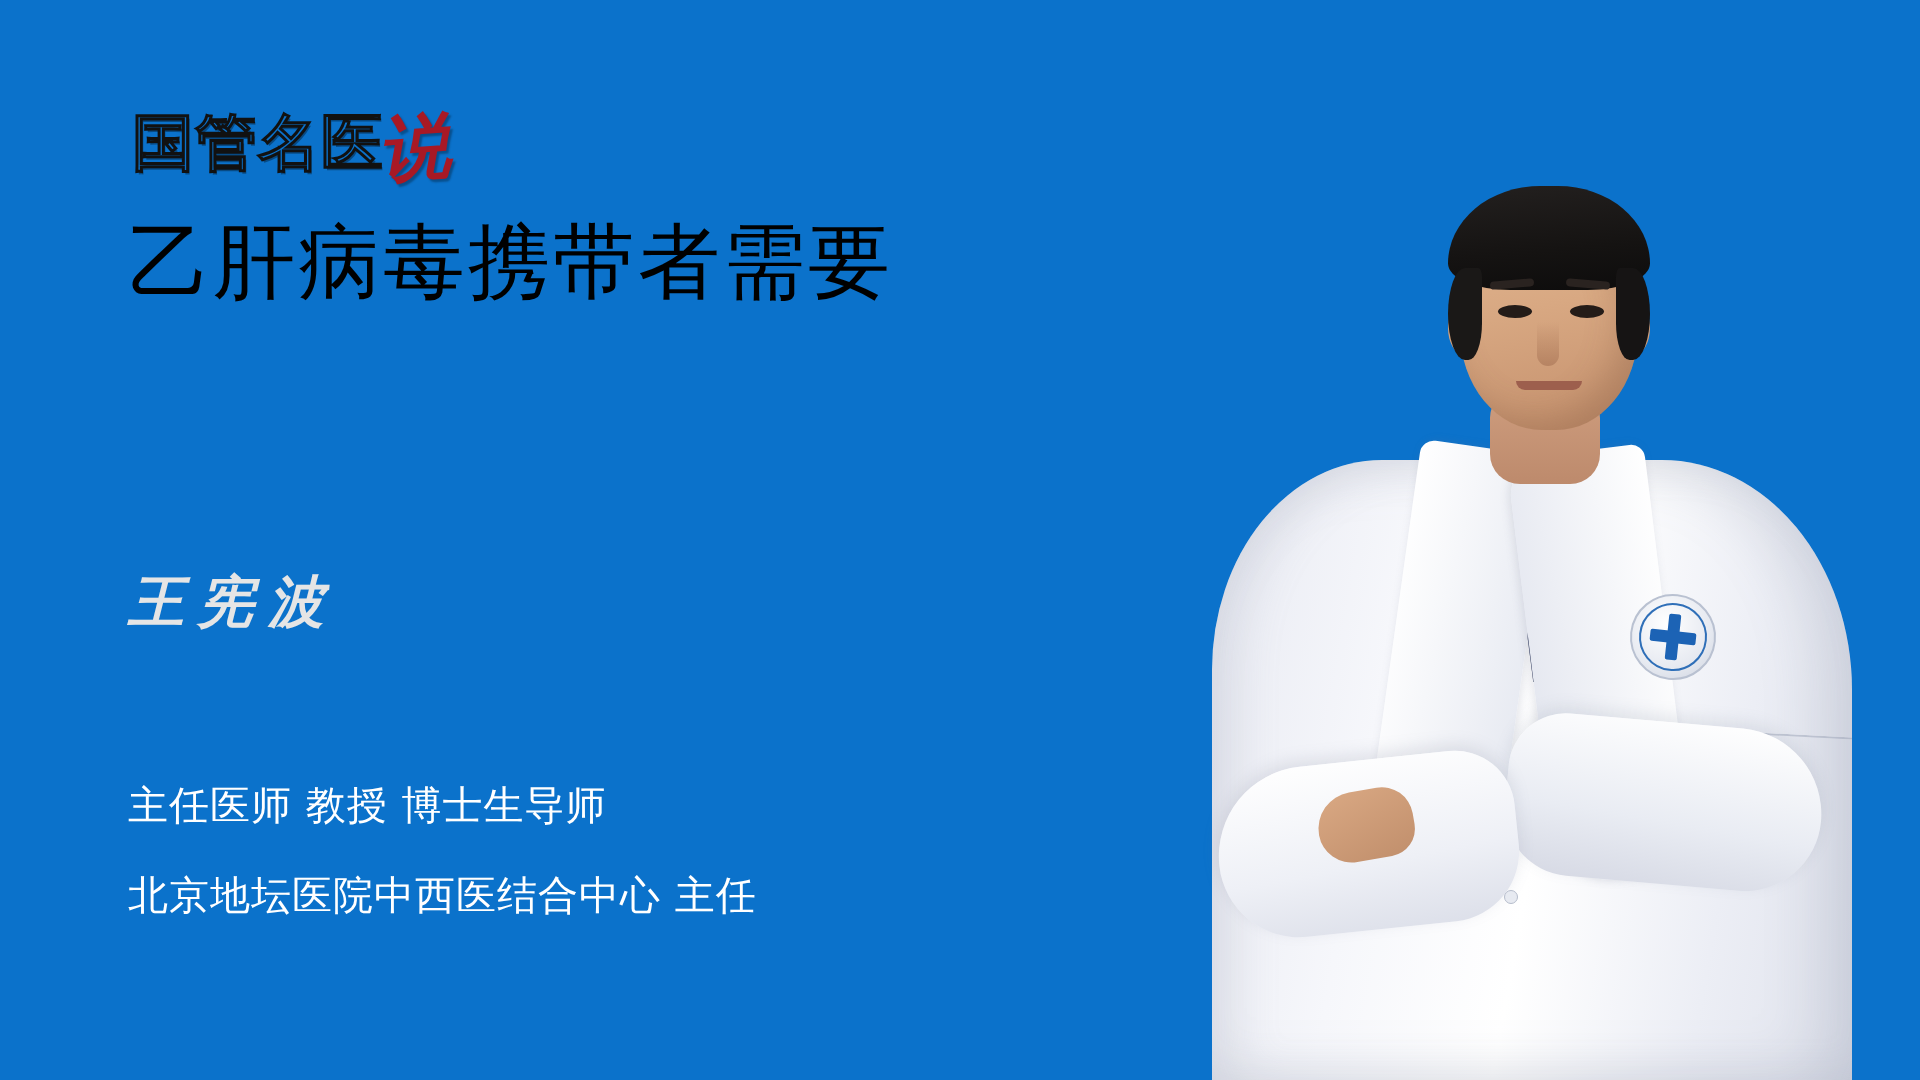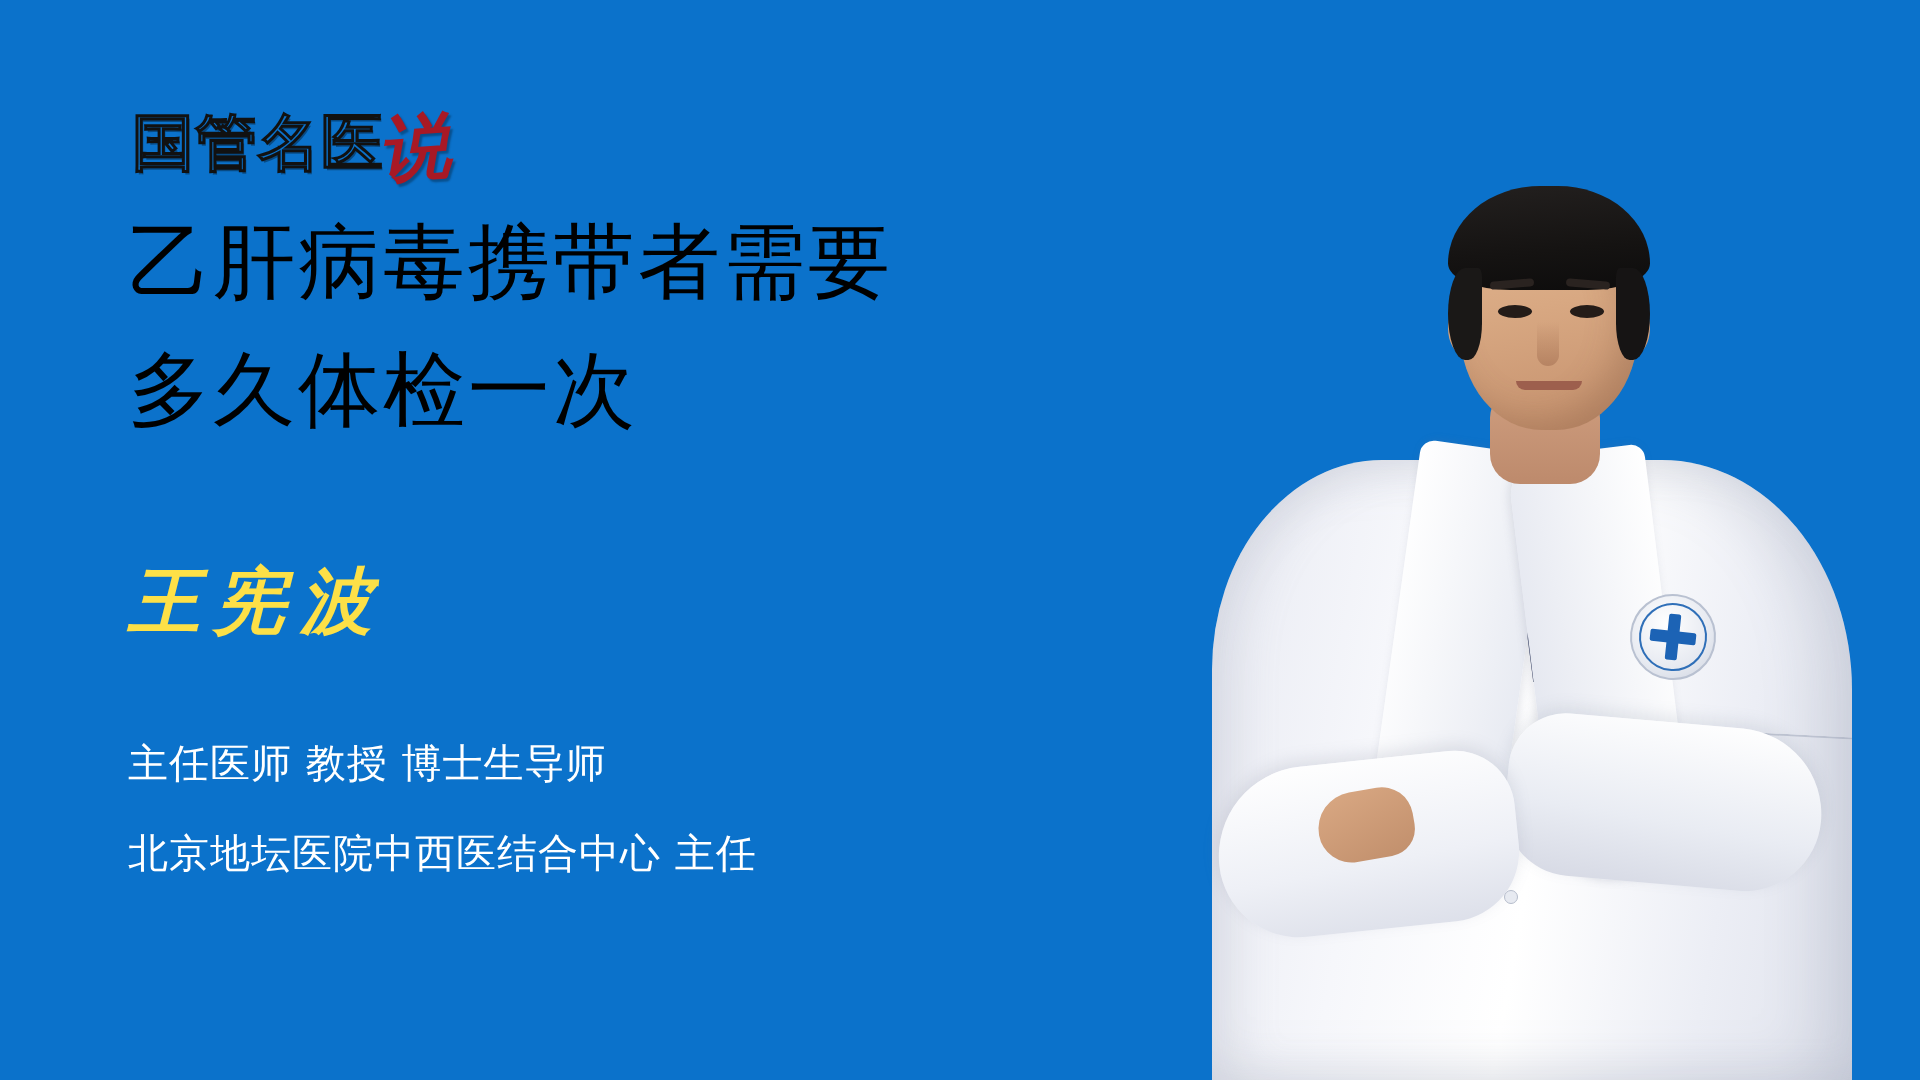--- a/index.html
+++ b/index.html
@@ -61,33 +61,33 @@
     color:#000000;
     letter-spacing:3px;
     white-space:nowrap;
   }
 
   
   #doctor-name {
     position:absolute;
     left:128px; top:558px;
     font-family:"DejaVu Serif","Liberation Serif",serif;
-    font-size:72px;
+    font-size:56px;
     line-height:86px;
     font-weight:700;
     font-style:italic;
-    color:#fde047;
+    color:#e5e5e5;
     letter-spacing:14px;
     white-space:nowrap;
   }
 
   
   #credentials {
     position:absolute;
-    left:128px; top:718px;
+    left:128px; top:760px;
     width:1040px;
   }
   .credential-line {
     font-family:"DejaVu Sans","Liberation Sans",sans-serif;
     font-size:40px;
     line-height:90px;
     font-weight:400;
     color:#ffffff;
     letter-spacing:1px;
     white-space:nowrap;
@@ -263,21 +263,20 @@
 
 <div id="stage">
 
   <div id="logo">
     <span class="logo-main">国管名医</span>
     <span class="logo-accent">说</span>
   </div>
 
   <div id="title">
     <div class="title-line">乙肝病毒携带者需要</div>
-    <div class="title-line">多久体检一次</div>
   </div>
 
   <div id="doctor-name">王宪波</div>
 
   <div id="credentials">
     <div class="credential-line">主任医师  教授  博士生导师</div>
     <div class="credential-line">北京地坛医院中西医结合中心  主任</div>
   </div>
 
   <div id="doctor-photo">

